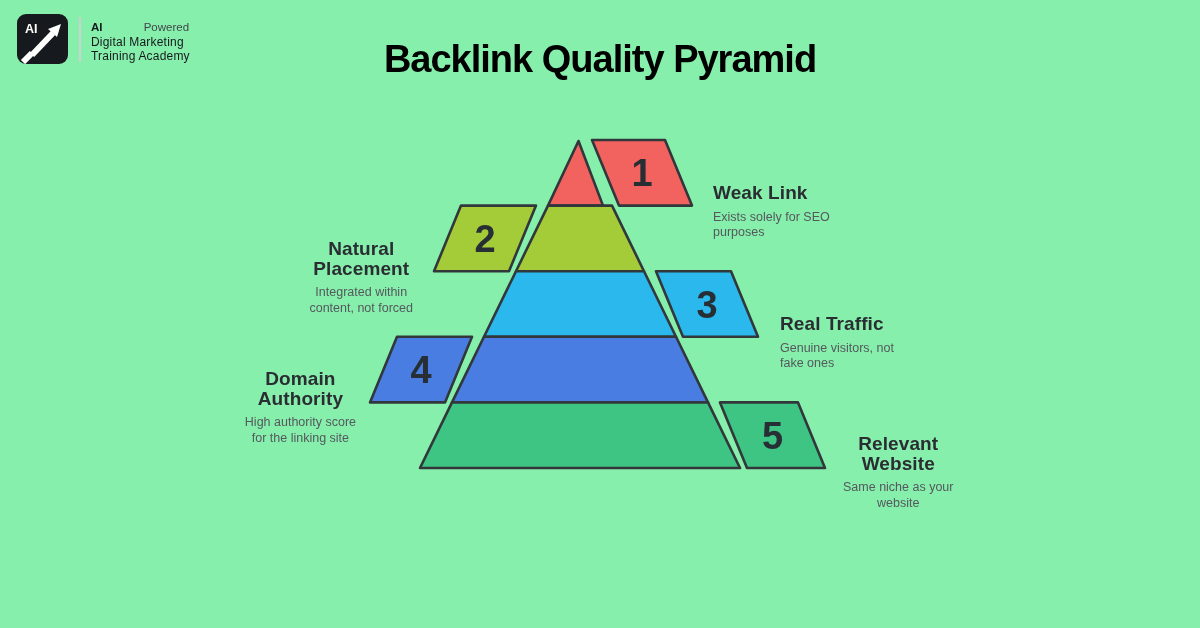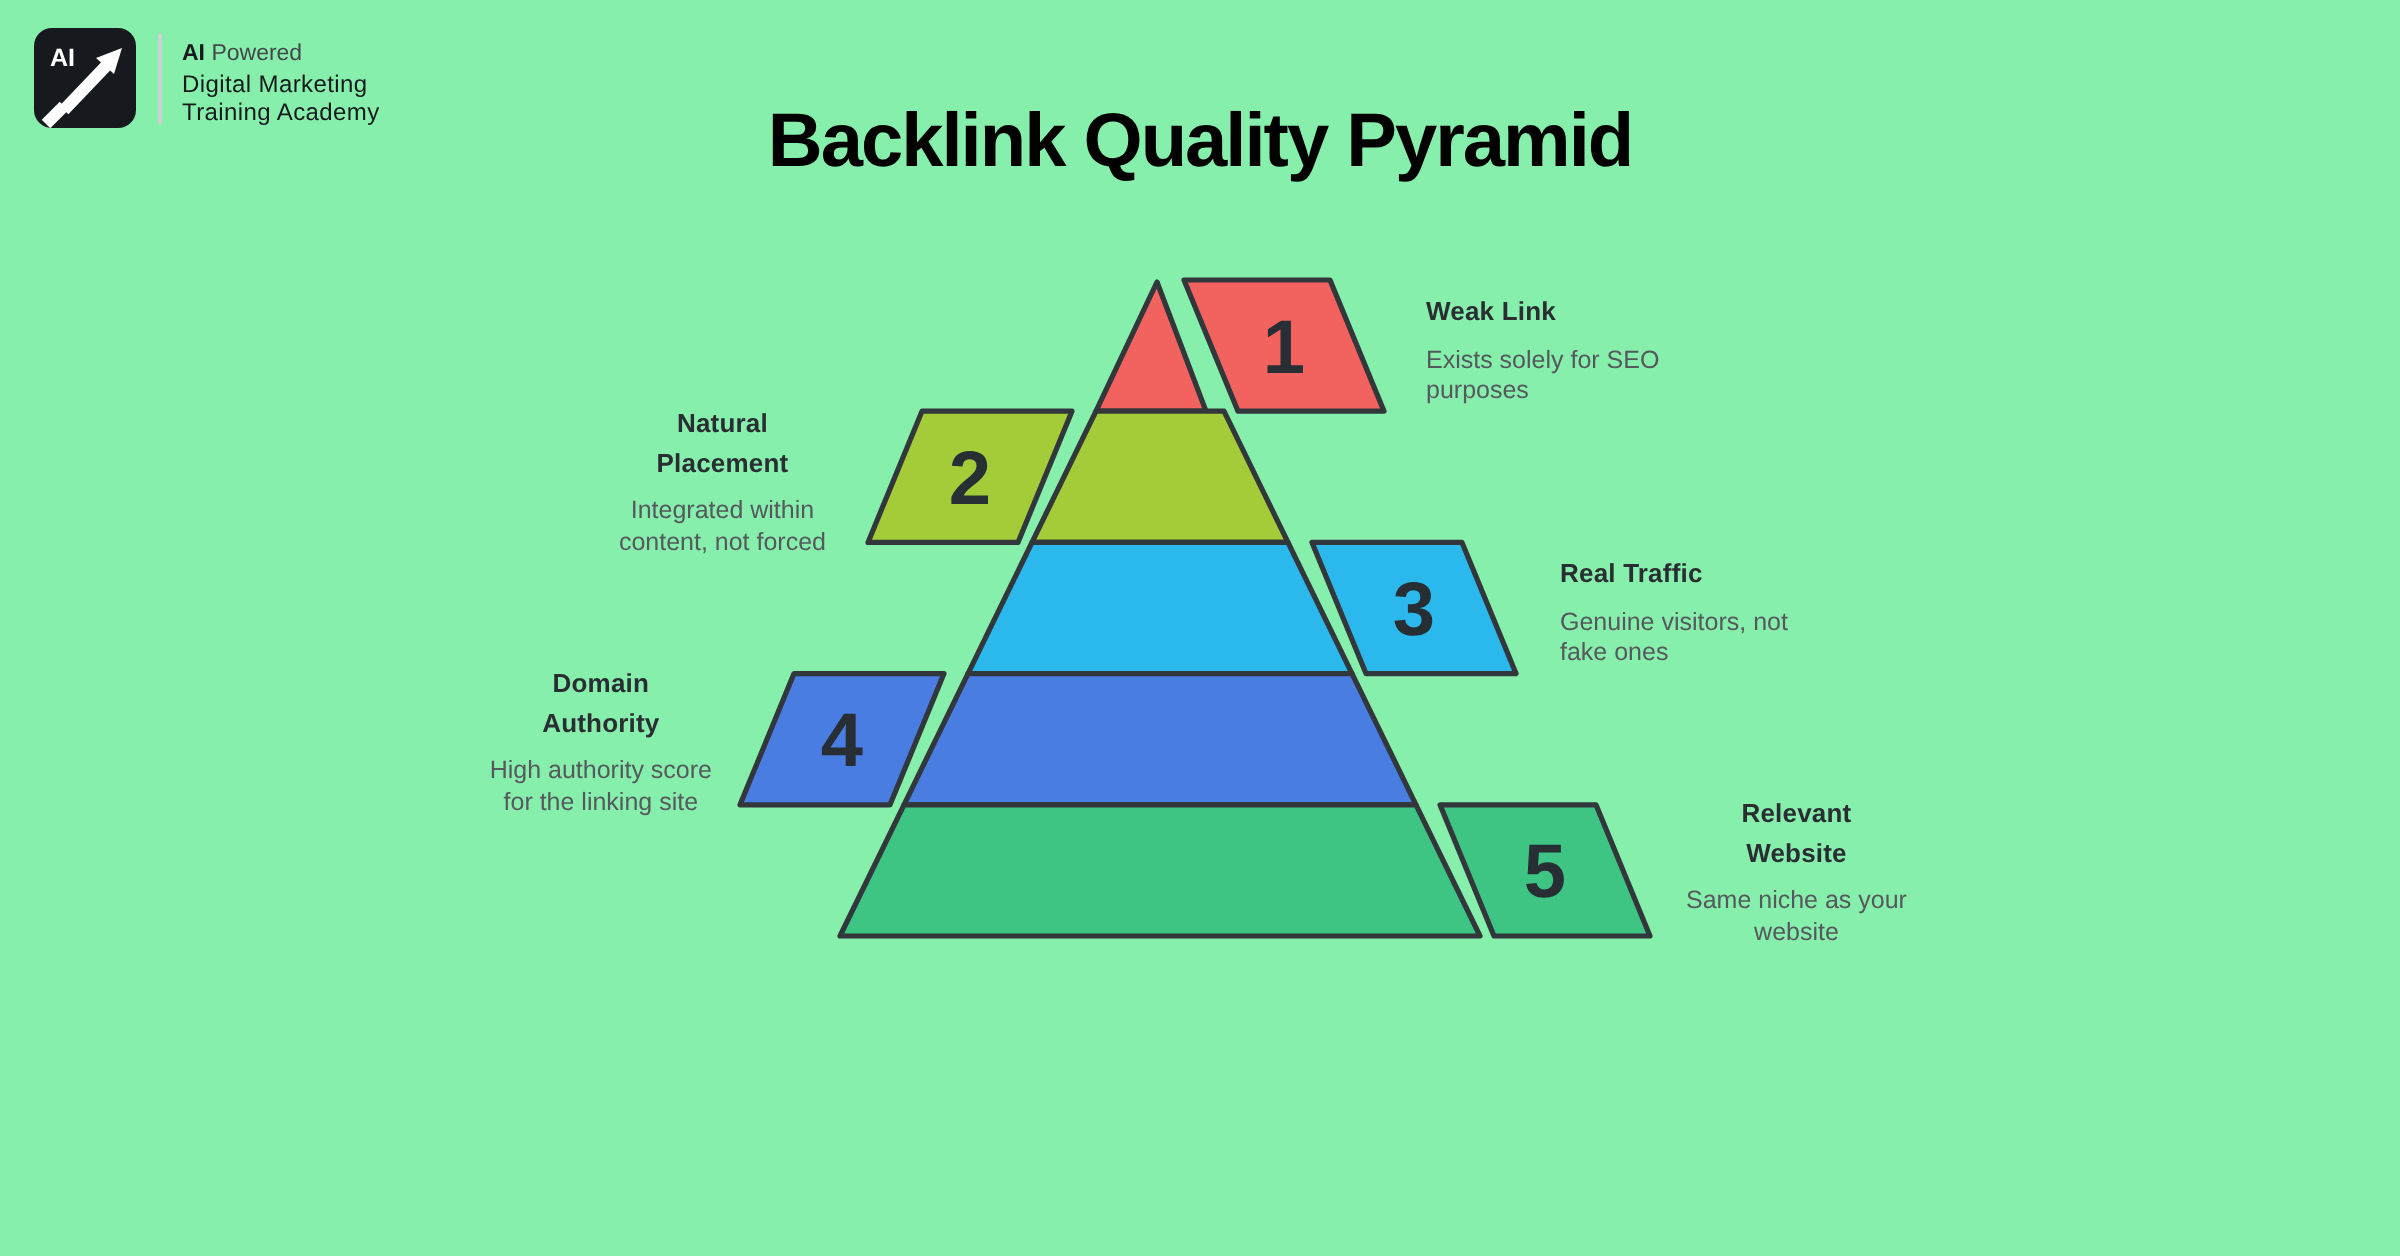--- a/index.html
+++ b/index.html
@@ -6,37 +6,37 @@
   .canvas{
     position:relative;width:1200px;height:628px;background:#86efac;
     overflow:hidden;font-family:"Liberation Sans",sans-serif;
   }
   
   .logo-mark{position:absolute;left:17px;top:14px;}
   .logo-divider{position:absolute;left:79px;top:17px;width:2px;height:45px;background:#cdd1d4;}
   .logo-text{position:absolute;left:91px;top:20px;line-height:14.6px;color:#17191d;}
   .logo-line1{font-size:11.5px;}
   .logo-line1 .b{font-weight:bold;}
-  .logo-line1 .r{color:#43464b;}
+  .logo-line1 .r{color:#43464b;padding-left:38px;}
   .logo-line2{font-size:12px;font-weight:normal;letter-spacing:.2px;}
   .page-title{
-    position:absolute;left:0;right:0;top:38px;margin:12px;text-align:center;
+    position:absolute;left:0;right:0;top:38px;margin:0;text-align:center;
     font-size:38px;font-weight:bold;letter-spacing:-1px;color:#000;
   }
   
   #pyr{position:absolute;left:0;top:0;}
   .seg{stroke-linejoin:round;}
   .tab-num{
     font-family:"Liberation Sans",sans-serif;font-weight:bold;font-size:38px;
     fill:#272e34;
   }
   
   .level-label{position:absolute;}
   .level-label.right{text-align:center;}
-  .lv-title{font-size:13px;font-weight:bold;line-height:19.5px;color:#2a2d32;letter-spacing:.1px;}
+  .lv-title{font-size:19px;font-weight:bold;line-height:19.5px;color:#2a2d32;letter-spacing:.1px;margin-top:37px;}
   .lv-desc{margin-top:7px;font-size:12.5px;line-height:15.5px;color:#55585d;}
 </style>
 </head>
 <body>
 
 <div class="canvas">
 
   <svg class="logo-mark" width="51" height="50" viewBox="0 0 51 50">
     <rect x="0" y="0" width="51" height="50" rx="9" fill="#16191d"></rect>
     <text x="8" y="19" font-family="Liberation Sans, sans-serif" font-size="12.5" font-weight="bold" fill="#ffffff">AI</text>

